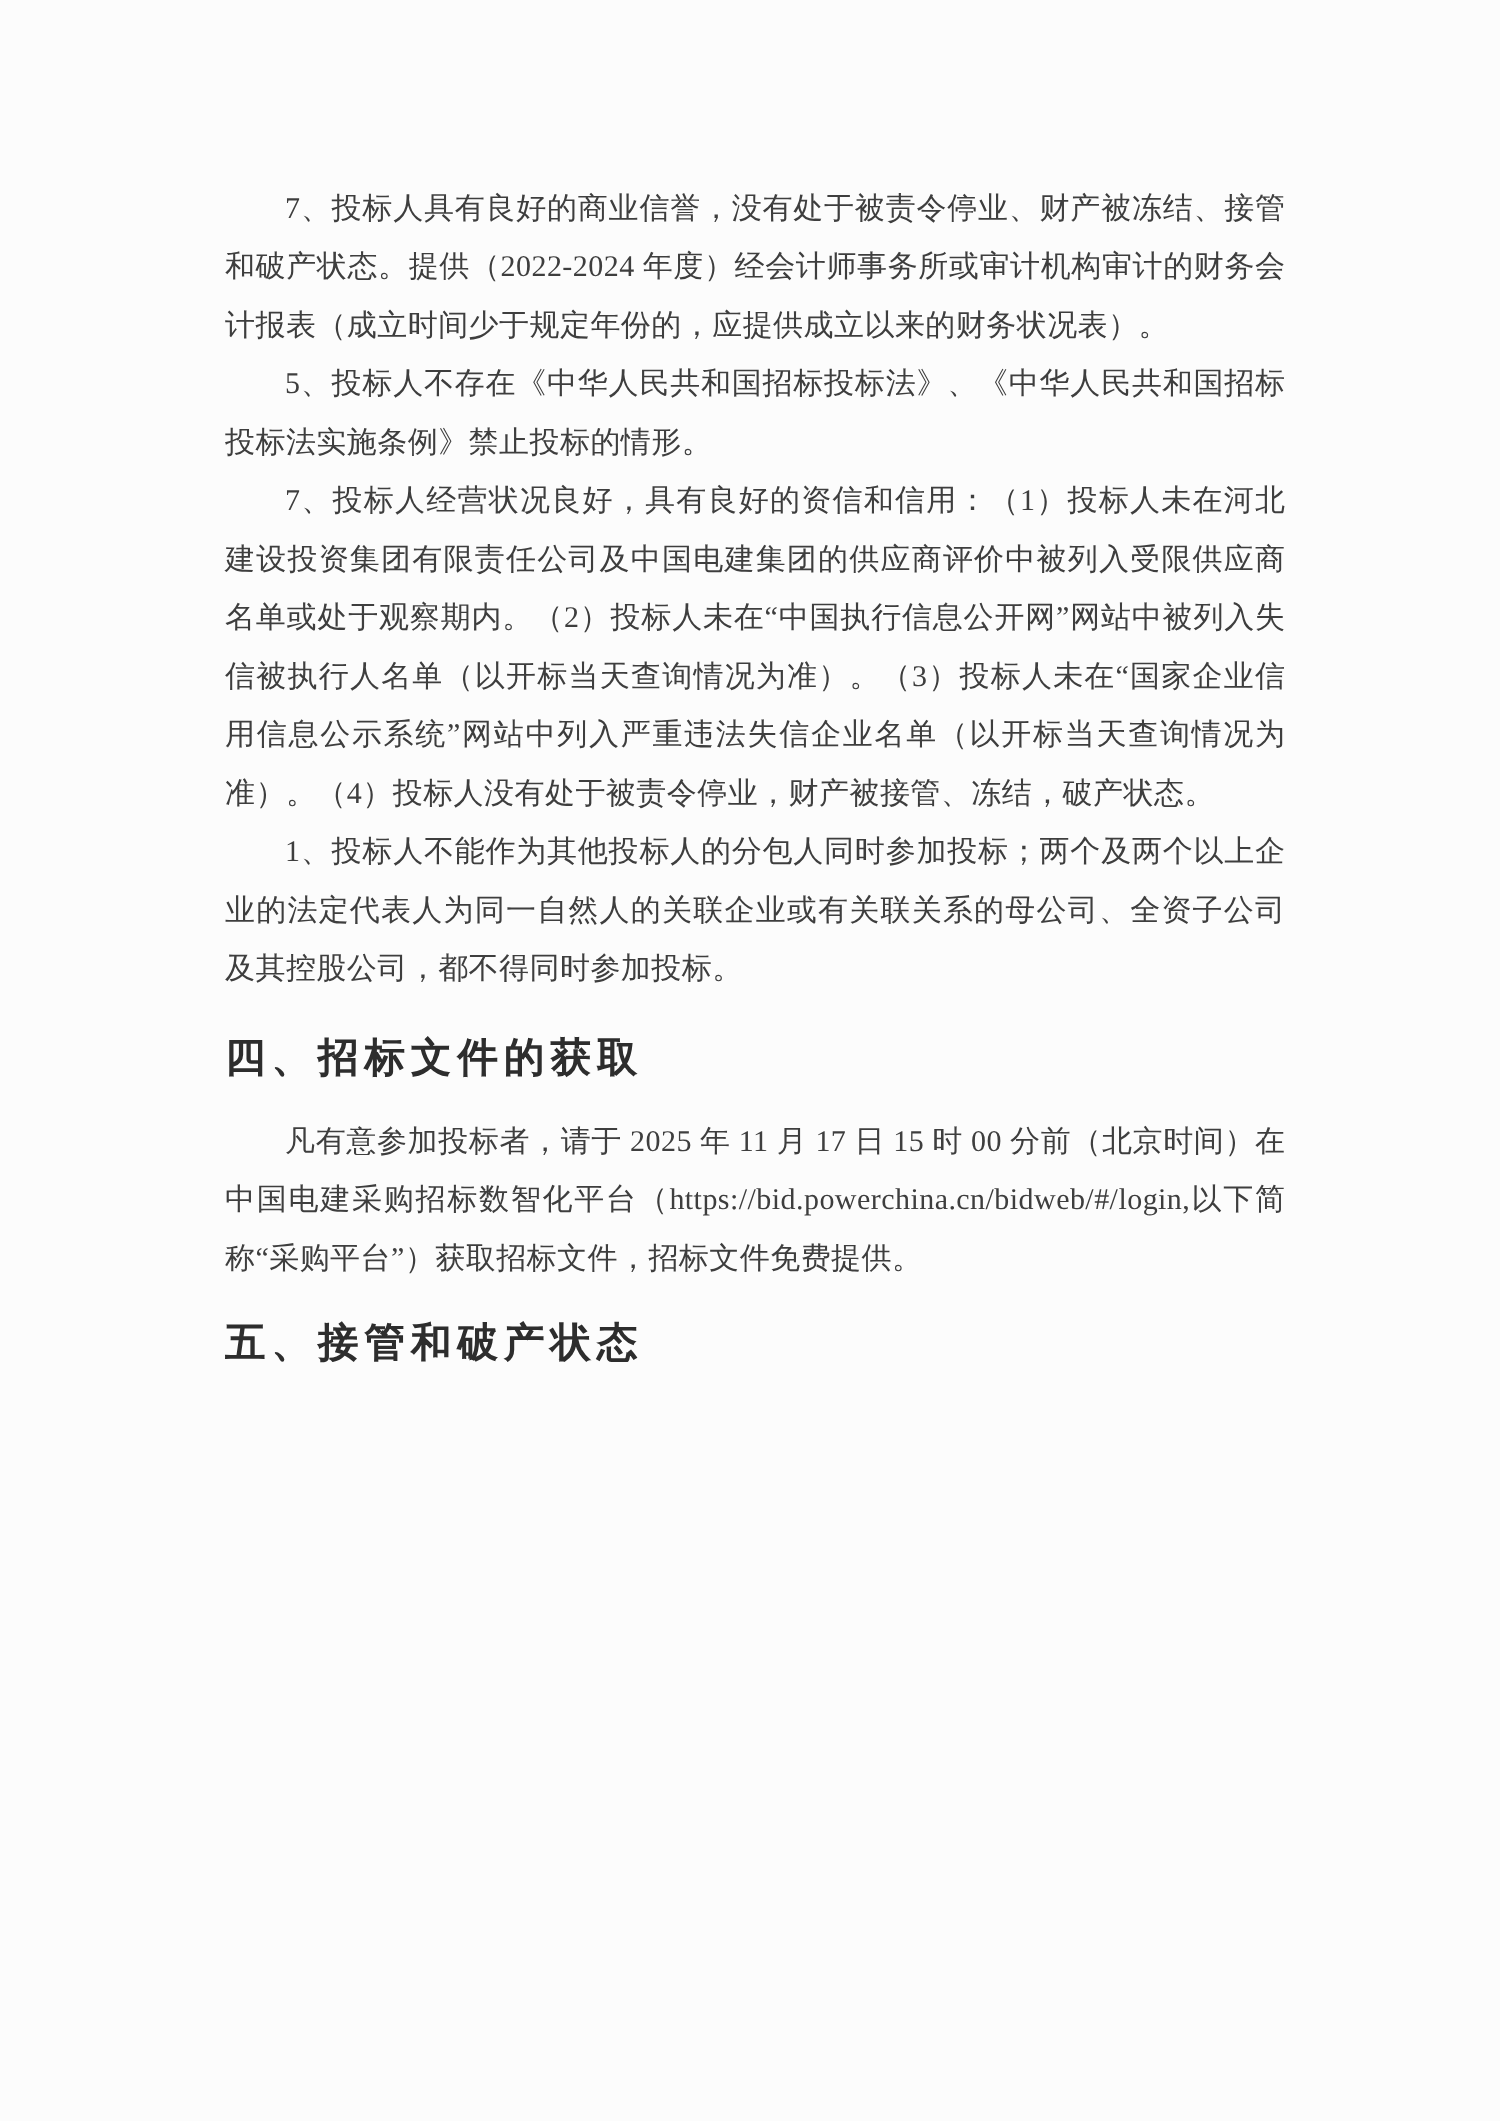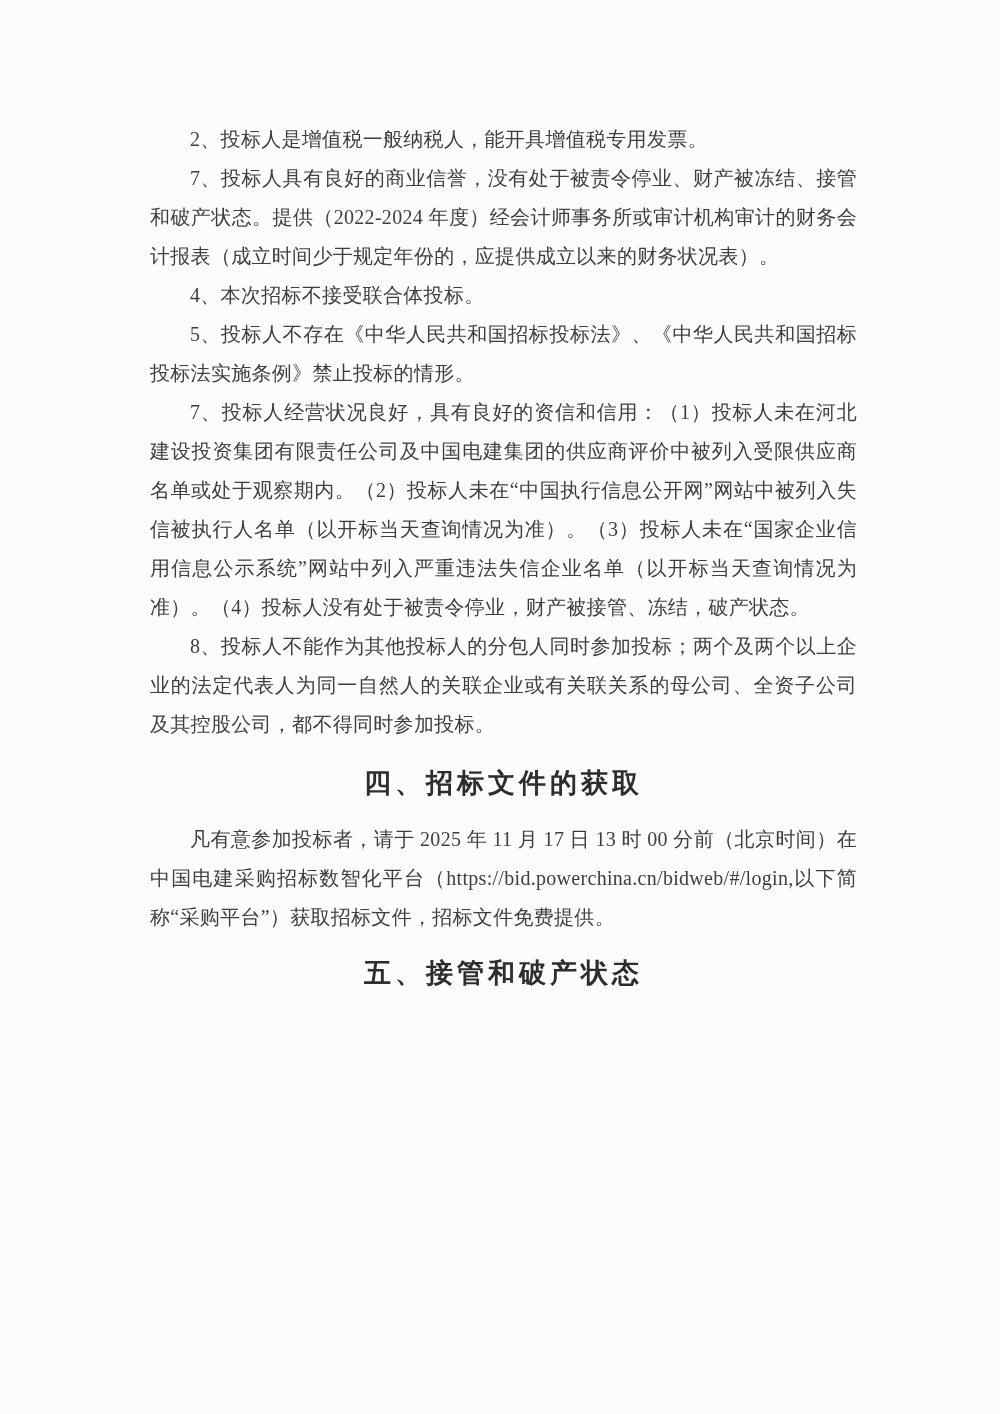--- a/index.html
+++ b/index.html
@@ -39,46 +39,44 @@
     word-break: break-all;
   }
   .heading {
     margin: 18px 0 16px 0;
     font-size: 27px;
     line-height: 42px;
     font-weight: 700;
     color: #2d2d2d;
     letter-spacing: 4px;
     text-indent: 0;
-    text-align: center;
+    text-align: left;
   }
   .heading.second {
     margin: 15px 0 18px 0;
   }
 </style>
 </head>
 <body>
 
 <div class="page">
   <div class="content">
 
-    <p class="para">2、投标人是增值税一般纳税人，能开具增值税专用发票。</p>
 
     <p class="para">7、投标人具有良好的商业信誉，没有处于被责令停业、财产被冻结、接管和破产状态。提供（2022-2024 年度）经会计师事务所或审计机构审计的财务会计报表（成立时间少于规定年份的，应提供成立以来的财务状况表）。</p>
 
-    <p class="para">4、本次招标不接受联合体投标。</p>
 
     <p class="para">5、投标人不存在《中华人民共和国招标投标法》、《中华人民共和国招标投标法实施条例》禁止投标的情形。</p>
 
 
     <p class="para">7、投标人经营状况良好，具有良好的资信和信用：（1）投标人未在河北建设投资集团有限责任公司及中国电建集团的供应商评价中被列入受限供应商名单或处于观察期内。（2）投标人未在“中国执行信息公开网”网站中被列入失信被执行人名单（以开标当天查询情况为准）。（3）投标人未在“国家企业信用信息公示系统”网站中列入严重违法失信企业名单（以开标当天查询情况为准）。（4）投标人没有处于被责令停业，财产被接管、冻结，破产状态。</p>
 
-    <p class="para">8、投标人不能作为其他投标人的分包人同时参加投标；两个及两个以上企业的法定代表人为同一自然人的关联企业或有关联关系的母公司、全资子公司及其控股公司，都不得同时参加投标。</p>
+    <p class="para">1、投标人不能作为其他投标人的分包人同时参加投标；两个及两个以上企业的法定代表人为同一自然人的关联企业或有关联关系的母公司、全资子公司及其控股公司，都不得同时参加投标。</p>
 
     <h2 class="heading">四、招标文件的获取</h2>
 
-    <p class="para">凡有意参加投标者，请于 2025 年 11 月 17 日 13 时 00 分前（北京时间）在中国电建采购招标数智化平台（https://bid.powerchina.cn/bidweb/#/login,以下简称“采购平台”）获取招标文件，招标文件免费提供。</p>
+    <p class="para">凡有意参加投标者，请于 2025 年 11 月 17 日 15 时 00 分前（北京时间）在中国电建采购招标数智化平台（https://bid.powerchina.cn/bidweb/#/login,以下简称“采购平台”）获取招标文件，招标文件免费提供。</p>
 
     <h2 class="heading second">五、接管和破产状态</h2>
 
 
   </div>
 </div>
 
 </body></html>

